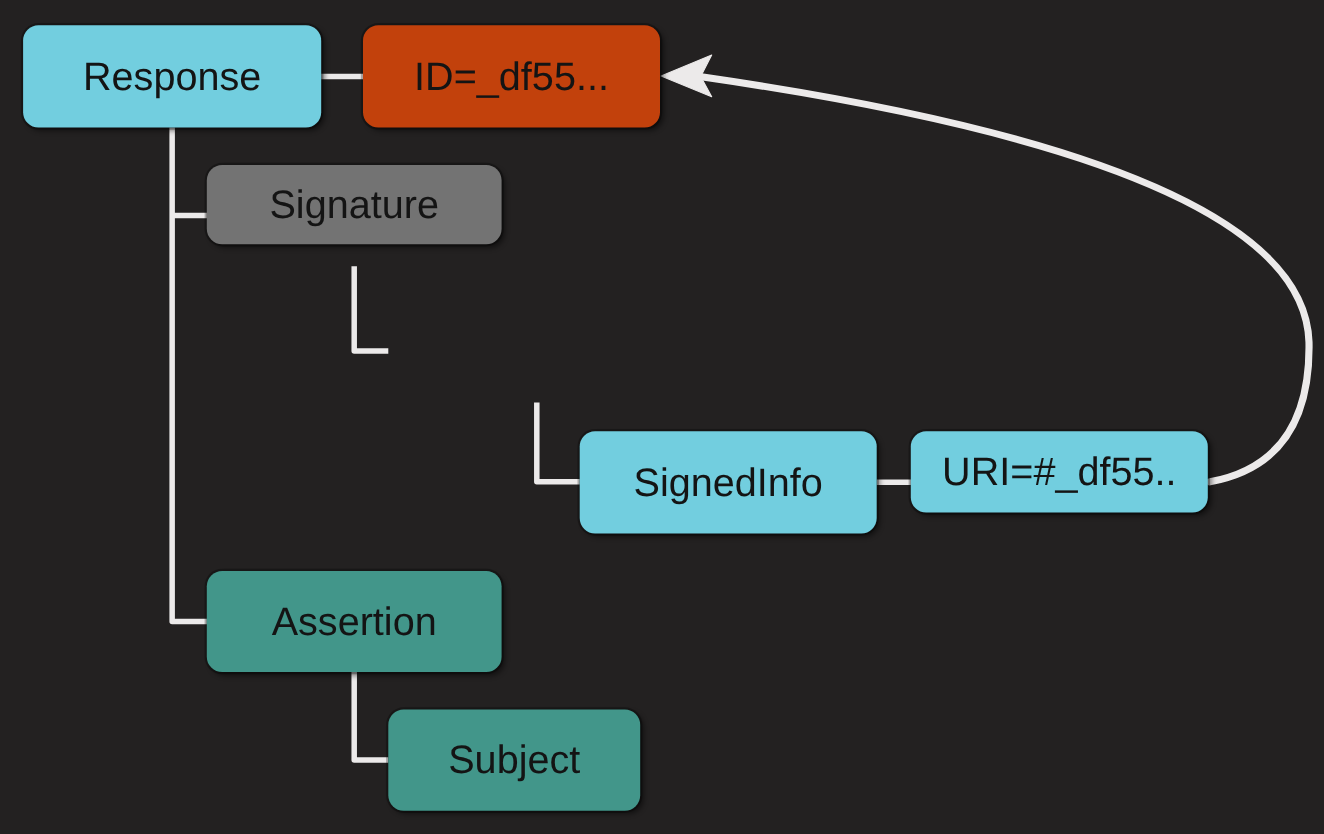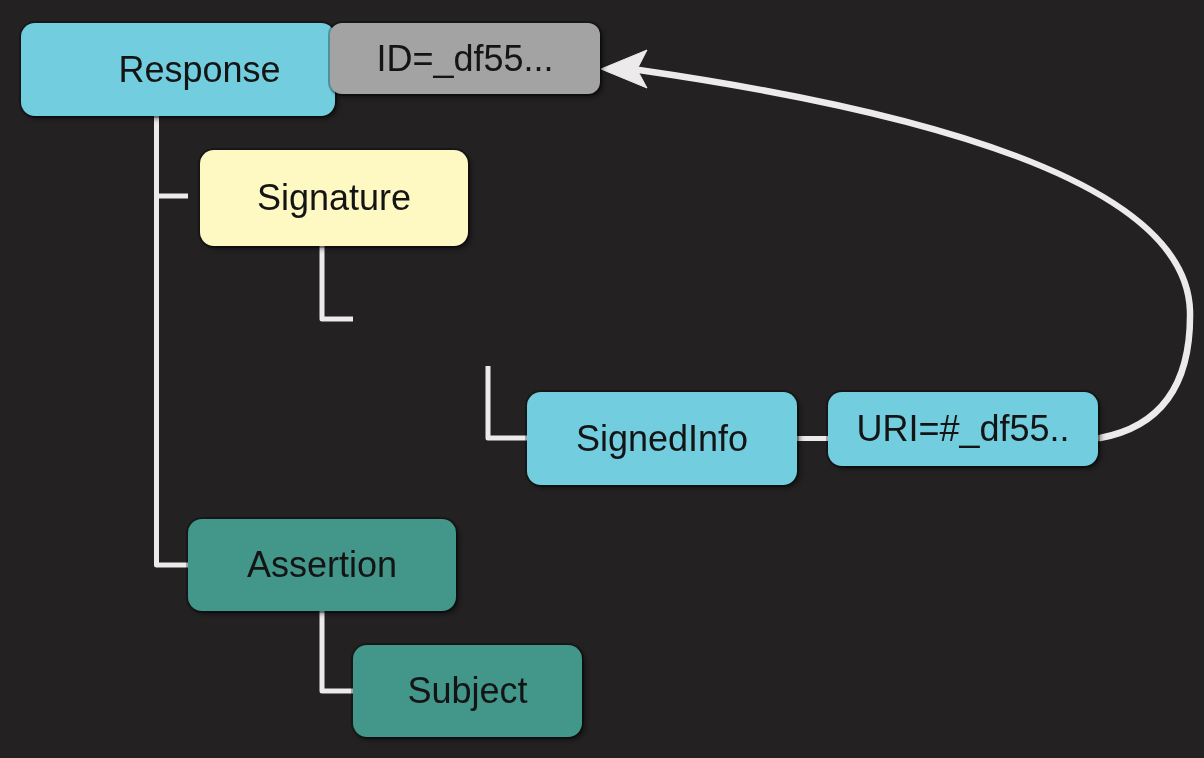--- a/index.html
+++ b/index.html
@@ -80,29 +80,29 @@
     <path class="wire" d="M488,366 V438 H527"></path>
 
     <path class="wire" d="M797,438.5 H828"></path>
 
     <path class="wire" d="M322,611 V691 H353"></path>
 
     <path class="wire curve" d="M1100,438 Q1192,421 1190,311 Q1185,149 639,70"></path>
     <polygon class="arrowhead" points="601,69 647,50 637,69.5 647,88"></polygon>
   </svg>
 
-  <div class="node" style="left: 21px; top: 23px; width: 271px; height: 93px; background: rgb(114, 206, 223); padding-left: 43px;">
+  <div class="node" style="left: 21px; top: 23px; width: 271px; height: 93px; background: rgb(114, 206, 223);">
     <span>Response</span>
   </div>
 
-  <div class="node" style="left: 330px; top: 23px; width: 270px; height: 71px; background: #a3a3a3; border-radius: 12px;">
+  <div class="node" style="left: 330px; top: 23px; width: 270px; height: 93px; background: #c2410c;">
     <span>ID=_df55...</span>
   </div>
 
-  <div class="node" style="left: 188px; top: 150px; width: 268px; height: 96px; background: #fef9c3; margin-left: 12px;">
+  <div class="node" style="left: 188px; top: 150px; width: 268px; height: 72px; background: #737373;">
     <span>Signature</span>
   </div>
 
 
   <div class="node" style="left: 527px; top: 392px; width: 270px; height: 93px; background: rgb(114, 206, 223);">
     <span>SignedInfo</span>
   </div>
 
   <div class="node" style="left: 828px; top: 392px; width: 270px; height: 74px; background: rgb(114, 206, 223);">
     <span>URI=#_df55..</span>

